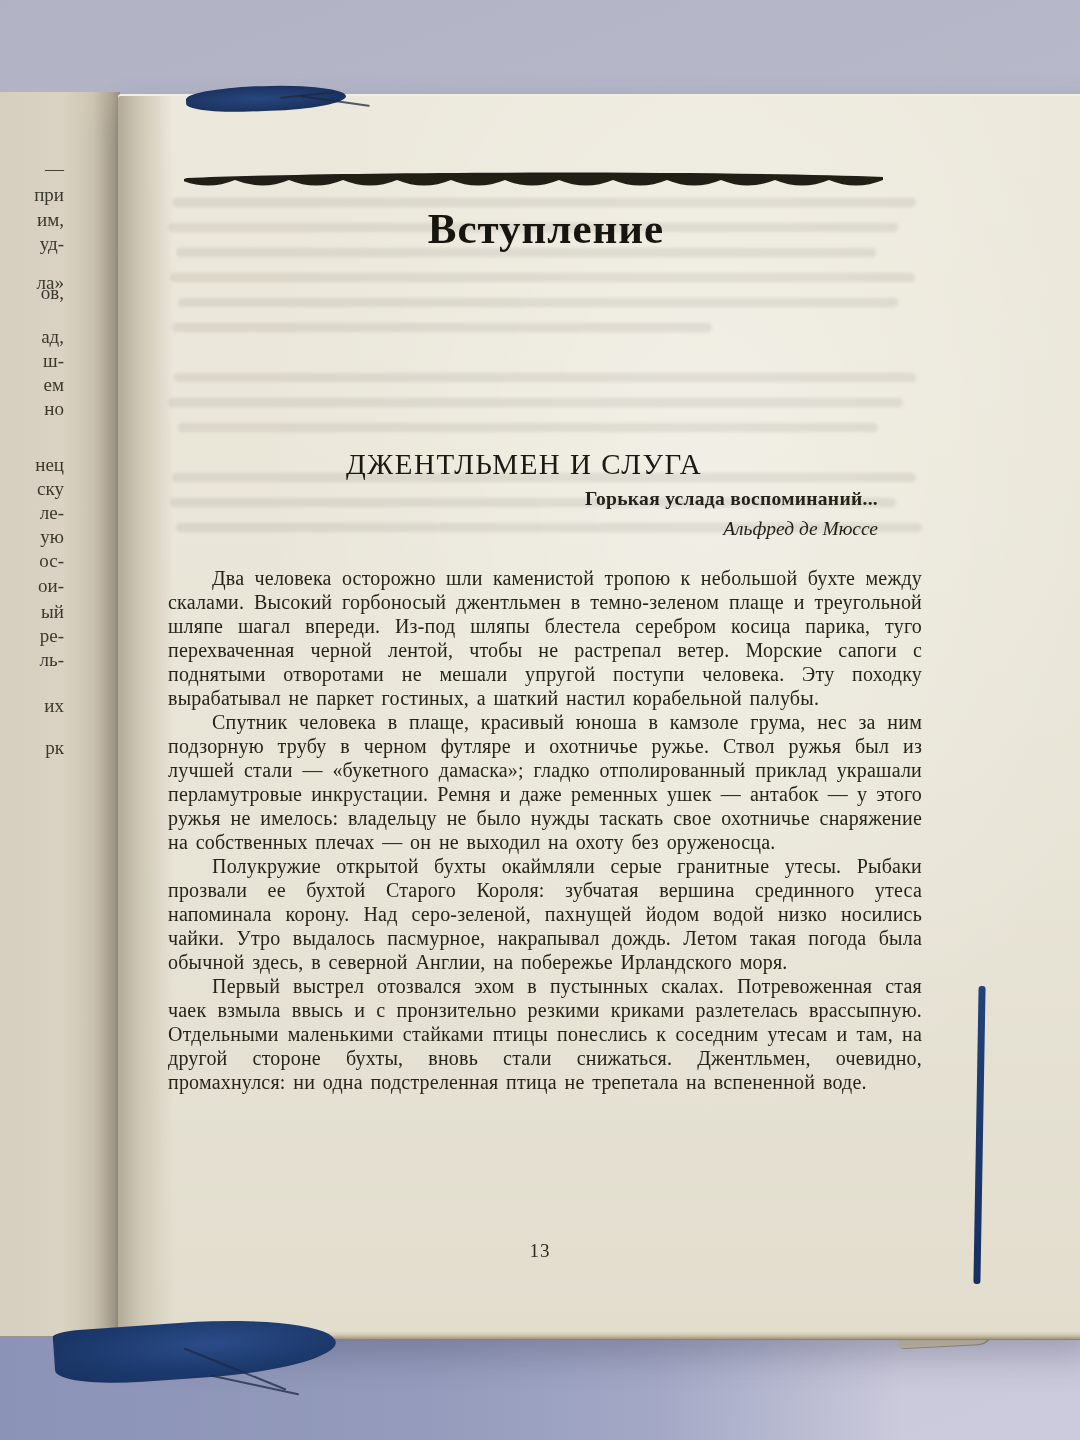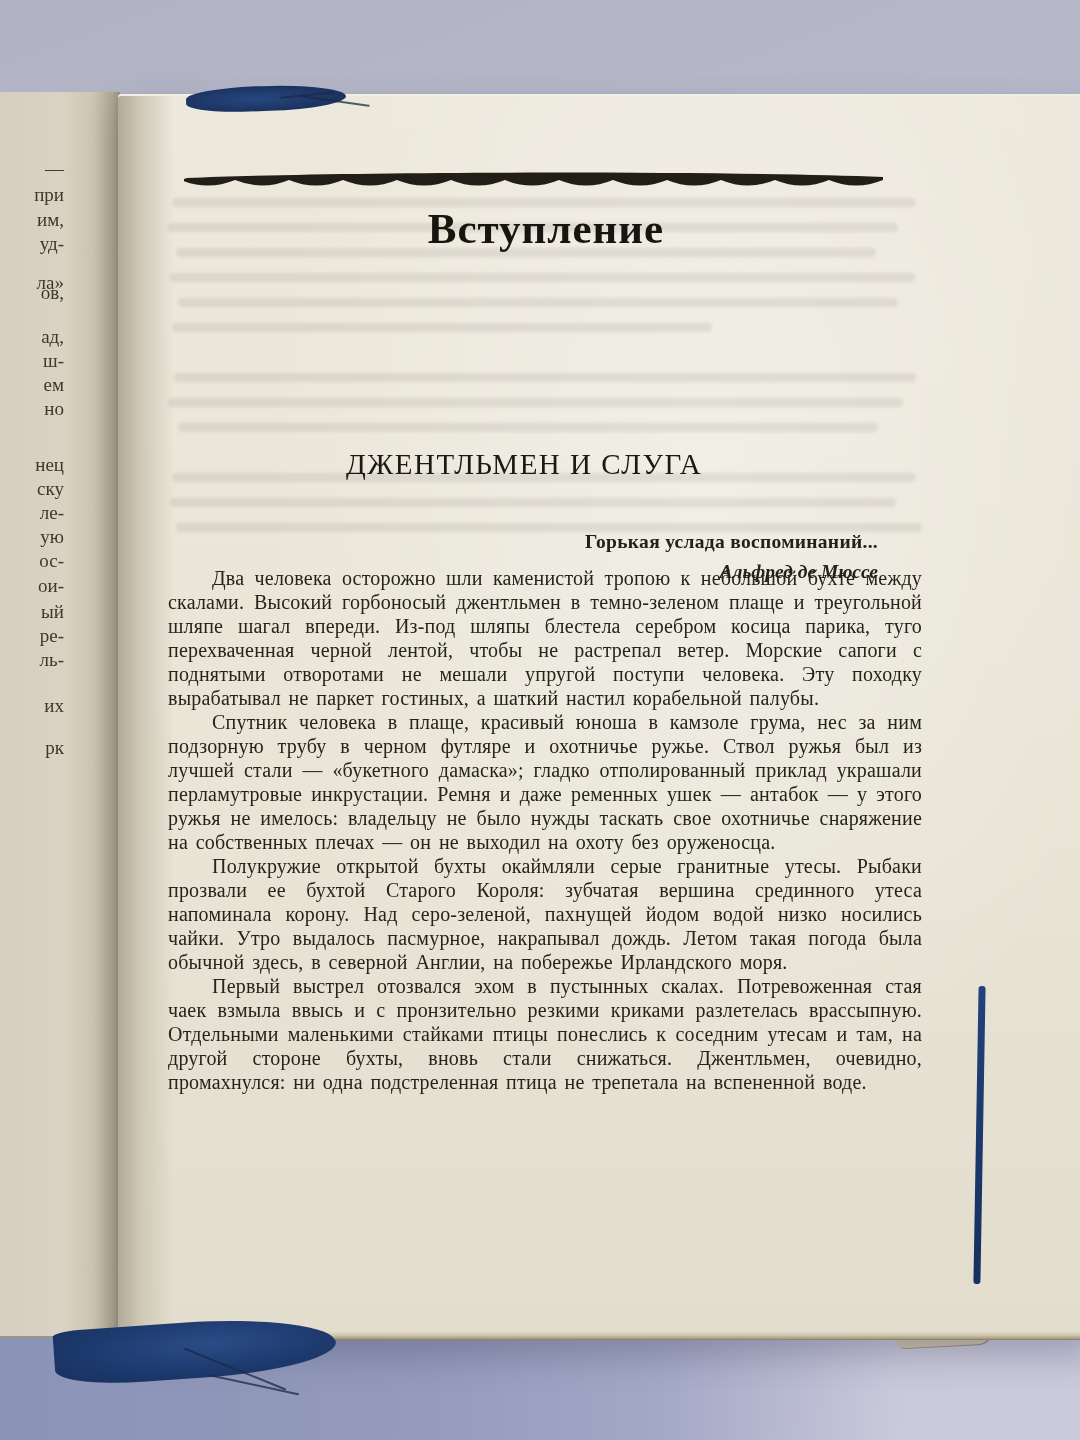--- a/index.html
+++ b/index.html
@@ -73,22 +73,22 @@
   .ornament{left:66px;top:72px;width:702px;height:26px;}
   .title{
     left:52px;top:108px;width:752px;text-align:center;
     font-size:43px;font-weight:bold;color:#17150f;letter-spacing:1px;
   }
   .heading{
     left:228px;top:352px;
     font-size:29px;font-weight:normal;color:#1b1913;letter-spacing:1.5px;white-space:nowrap;
   }
   .epigraph{left:52px;top:392px;width:708px;text-align:right;color:#23211a;}
-  .epigraph .line1{font-size:19.5px;font-weight:600;letter-spacing:.3px;margin-top:43px;}
-  .epigraph .line2{font-size:19.5px;font-style:italic;margin-top:8px;font-weight:bold;}
+  .epigraph .line1{font-size:19.5px;font-weight:600;letter-spacing:.3px;}
+  .epigraph .line2{font-size:19.5px;font-style:italic;margin-top:8px;}
   .bodytext{
     left:50px;top:470px;width:754px;color:#262419;
     font-size:20px;line-height:24px;text-align:justify;
     word-spacing:2.5px;letter-spacing:.2px;
   }
   .bodytext p{margin:0;text-indent:44px;}
   .pagenum{left:52px;top:1144px;width:740px;text-align:center;font-size:19px;color:#2c2a20;letter-spacing:1px;}
 </style>
 </head>
 <body>
@@ -160,20 +160,21 @@
     <div class="line2">Альфред де Мюссе</div>
   </div>
 
   <div class="abs bodytext">
     <p>Два человека осторожно шли каменистой тропою к небольшой бухте между скалами. Высокий горбоносый джентльмен в темно-зеленом плаще и треугольной шляпе шагал впереди. Из-под шляпы блестела серебром косица парика, туго перехваченная черной лентой, чтобы не растрепал ветер. Морские сапоги с поднятыми отворотами не мешали упругой поступи человека. Эту походку вырабатывал не паркет гостиных, а шаткий настил корабельной палубы.</p>
     <p>Спутник человека в плаще, красивый юноша в камзоле грума, нес за ним подзорную трубу в черном футляре и охотничье ружье. Ствол ружья был из лучшей стали — «букетного дамаска»; гладко отполированный приклад украшали перламутровые инкрустации. Ремня и даже ременных ушек — антабок — у этого ружья не имелось: владельцу не было нужды таскать свое охотничье снаряжение на собственных плечах — он не выходил на охоту без оруженосца.</p>
     <p>Полукружие открытой бухты окаймляли серые гранитные утесы. Рыбаки прозвали ее бухтой Старого Короля: зубчатая вершина срединного утеса напоминала корону. Над серо-зеленой, пахнущей йодом водой низко носились чайки. Утро выдалось пасмурное, накрапывал дождь. Летом такая погода была обычной здесь, в северной Англии, на побережье Ирландского моря.</p>
     <p>Первый выстрел отозвался эхом в пустынных скалах. Потревоженная стая чаек взмыла ввысь и с пронзительно резкими криками разлетелась врассыпную. Отдельными маленькими стайками птицы понеслись к соседним утесам и там, на другой стороне бухты, вновь стали снижаться. Джентльмен, очевидно, промахнулся: ни одна подстреленная птица не трепетала на вспененной воде.</p>
   </div>
 
+  <div class="abs pagenum">13</div>
 </div>
 
 <div class="abs headband-top"></div>
 <div class="abs thread" style="left:300px;top:100px;width:70px;transform:rotate(8deg)"></div>
 <div class="abs thread" style="left:280px;top:94px;width:55px;transform:rotate(-6deg)"></div>
 <div class="abs headband-bottom"></div>
 <div class="abs thread" style="left:180px;top:1368px;width:110px;transform:rotate(22deg)"></div>
 <div class="abs thread" style="left:210px;top:1384px;width:90px;transform:rotate(12deg)"></div>
 <div class="abs cover-edge-right"></div>
 

